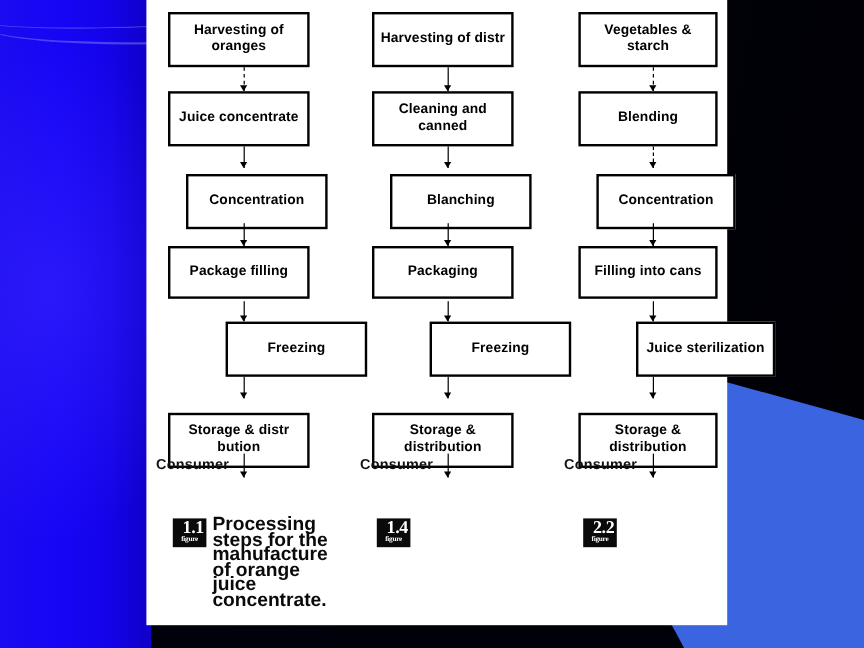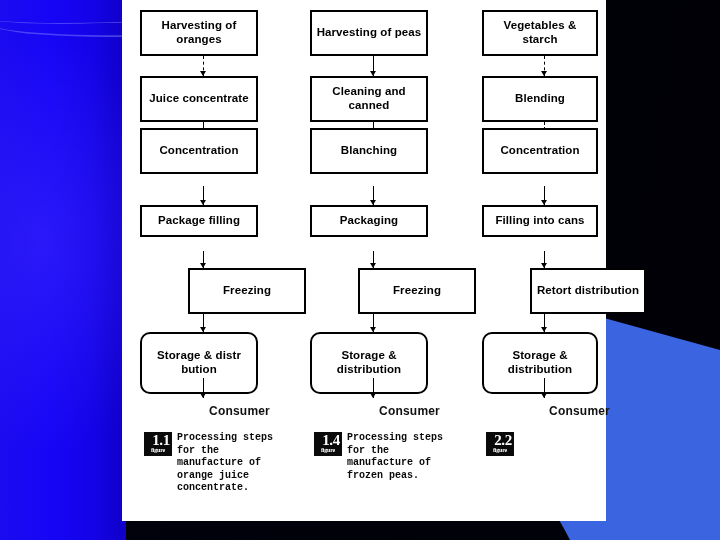--- a/index.html
+++ b/index.html
@@ -103,24 +103,24 @@
     display: flex;
     align-items: center;
     justify-content: center;
     letter-spacing: 0.1px;
     padding: 2px 3px;
   }
   .col-3 .node { left: 12px; width: 116px; }
 
   .n0 { top: 10px;  height: 46px; }
   .n1 { top: 76px;  height: 46px; }
-  .n2 { top: 128px; height: 46px; }
-  .n3 { top: 205px; height: 32px; }
+  .n2 { top: 145px; height: 46px; margin-left: 15px; }
+  .n3 { top: 205px; height: 44px; }
   .n4 { top: 268px; height: 46px; margin-left: 48px; }
-  .n5 { top: 332px; height: 62px; border-radius: 10px; }
+  .n5 { top: 344px; height: 46px; }
 
   
   .conn {
     position: absolute;
     left: 68px;
     width: 12px;
     display: block;
   }
   .col-3 .conn { left: 69px; }
   .conn .stem {
@@ -147,24 +147,24 @@
   }
   .c0 { top: 56px;  height: 20px; }
   .c1 { top: 122px; height: 18px; }
   .c2 { top: 186px; height: 19px; }
   .c3 { top: 251px; height: 17px; }
   .c4 { top: 314px; height: 18px; }
   .c5 { top: 378px; height: 20px; }
 
   .terminal {
     position: absolute;
-    top: 404px;
+    top: 380px;
     left: 0;
     width: 140px;
-    text-align: right;
+    text-align: left;
     font-size: 12px;
     font-weight: 600;
     color: #111;
     letter-spacing: 0.2px;
   }
 
   
   .caption {
     position: absolute;
     top: 432px;
@@ -196,22 +196,22 @@
   }
   .fig-badge .word {
     display: block;
     font-family: "Liberation Serif", serif;
     font-weight: 700;
     font-size: 6px;
     line-height: 7px;
     letter-spacing: -0.2px;
   }
   .fig-text {
-    font-family: Liberation Mono, monospace;
-    font-size: 10px;
+    font-family: Liberation Sans, sans-serif;
+    font-size: 16px;
     line-height: 12.6px;
     color: #0a0a0a;
     font-weight: 600;
   }
 </style>
 </head>
 <body>
 
 <div id="slide">
 
@@ -273,21 +273,21 @@
         <div class="caption">
           <div class="fig-badge">
             <span class="num">1.1</span>
             <span class="word">figure</span>
           </div>
           <div class="fig-text">Processing steps for the manufacture of orange juice concentrate.</div>
         </div>
       </div>
 
       <div class="column col-2">
-        <div class="node n0">Harvesting of peas</div>
+        <div class="node n0">Harvesting of distr</div>
         <div class="conn c0">
             <span class="stem"></span>
             <span class="head"></span>
           </div>
 
         <div class="node n1">Cleaning and canned</div>
         <div class="conn c1">
             <span class="stem"></span>
             <span class="head"></span>
           </div>
@@ -316,21 +316,20 @@
             <span class="head"></span>
           </div>
 
         <div class="terminal">Consumer</div>
 
         <div class="caption">
           <div class="fig-badge">
             <span class="num">1.4</span>
             <span class="word">figure</span>
           </div>
-          <div class="fig-text">Processing steps for the manufacture of frozen peas.</div>
         </div>
       </div>
 
       <div class="column col-3">
         <div class="node n0">Vegetables &amp; starch</div>
         <div class="conn c0 dashed">
             <span class="stem"></span>
             <span class="head"></span>
           </div>
 
@@ -345,21 +344,21 @@
             <span class="stem"></span>
             <span class="head"></span>
           </div>
 
         <div class="node n3">Filling into cans</div>
         <div class="conn c3">
             <span class="stem"></span>
             <span class="head"></span>
           </div>
 
-        <div class="node n4">Retort distribution</div>
+        <div class="node n4">Juice sterilization</div>
         <div class="conn c4">
             <span class="stem"></span>
             <span class="head"></span>
           </div>
 
         <div class="node n5">Storage &amp; distribution</div>
         <div class="conn c5">
             <span class="stem"></span>
             <span class="head"></span>
           </div>

